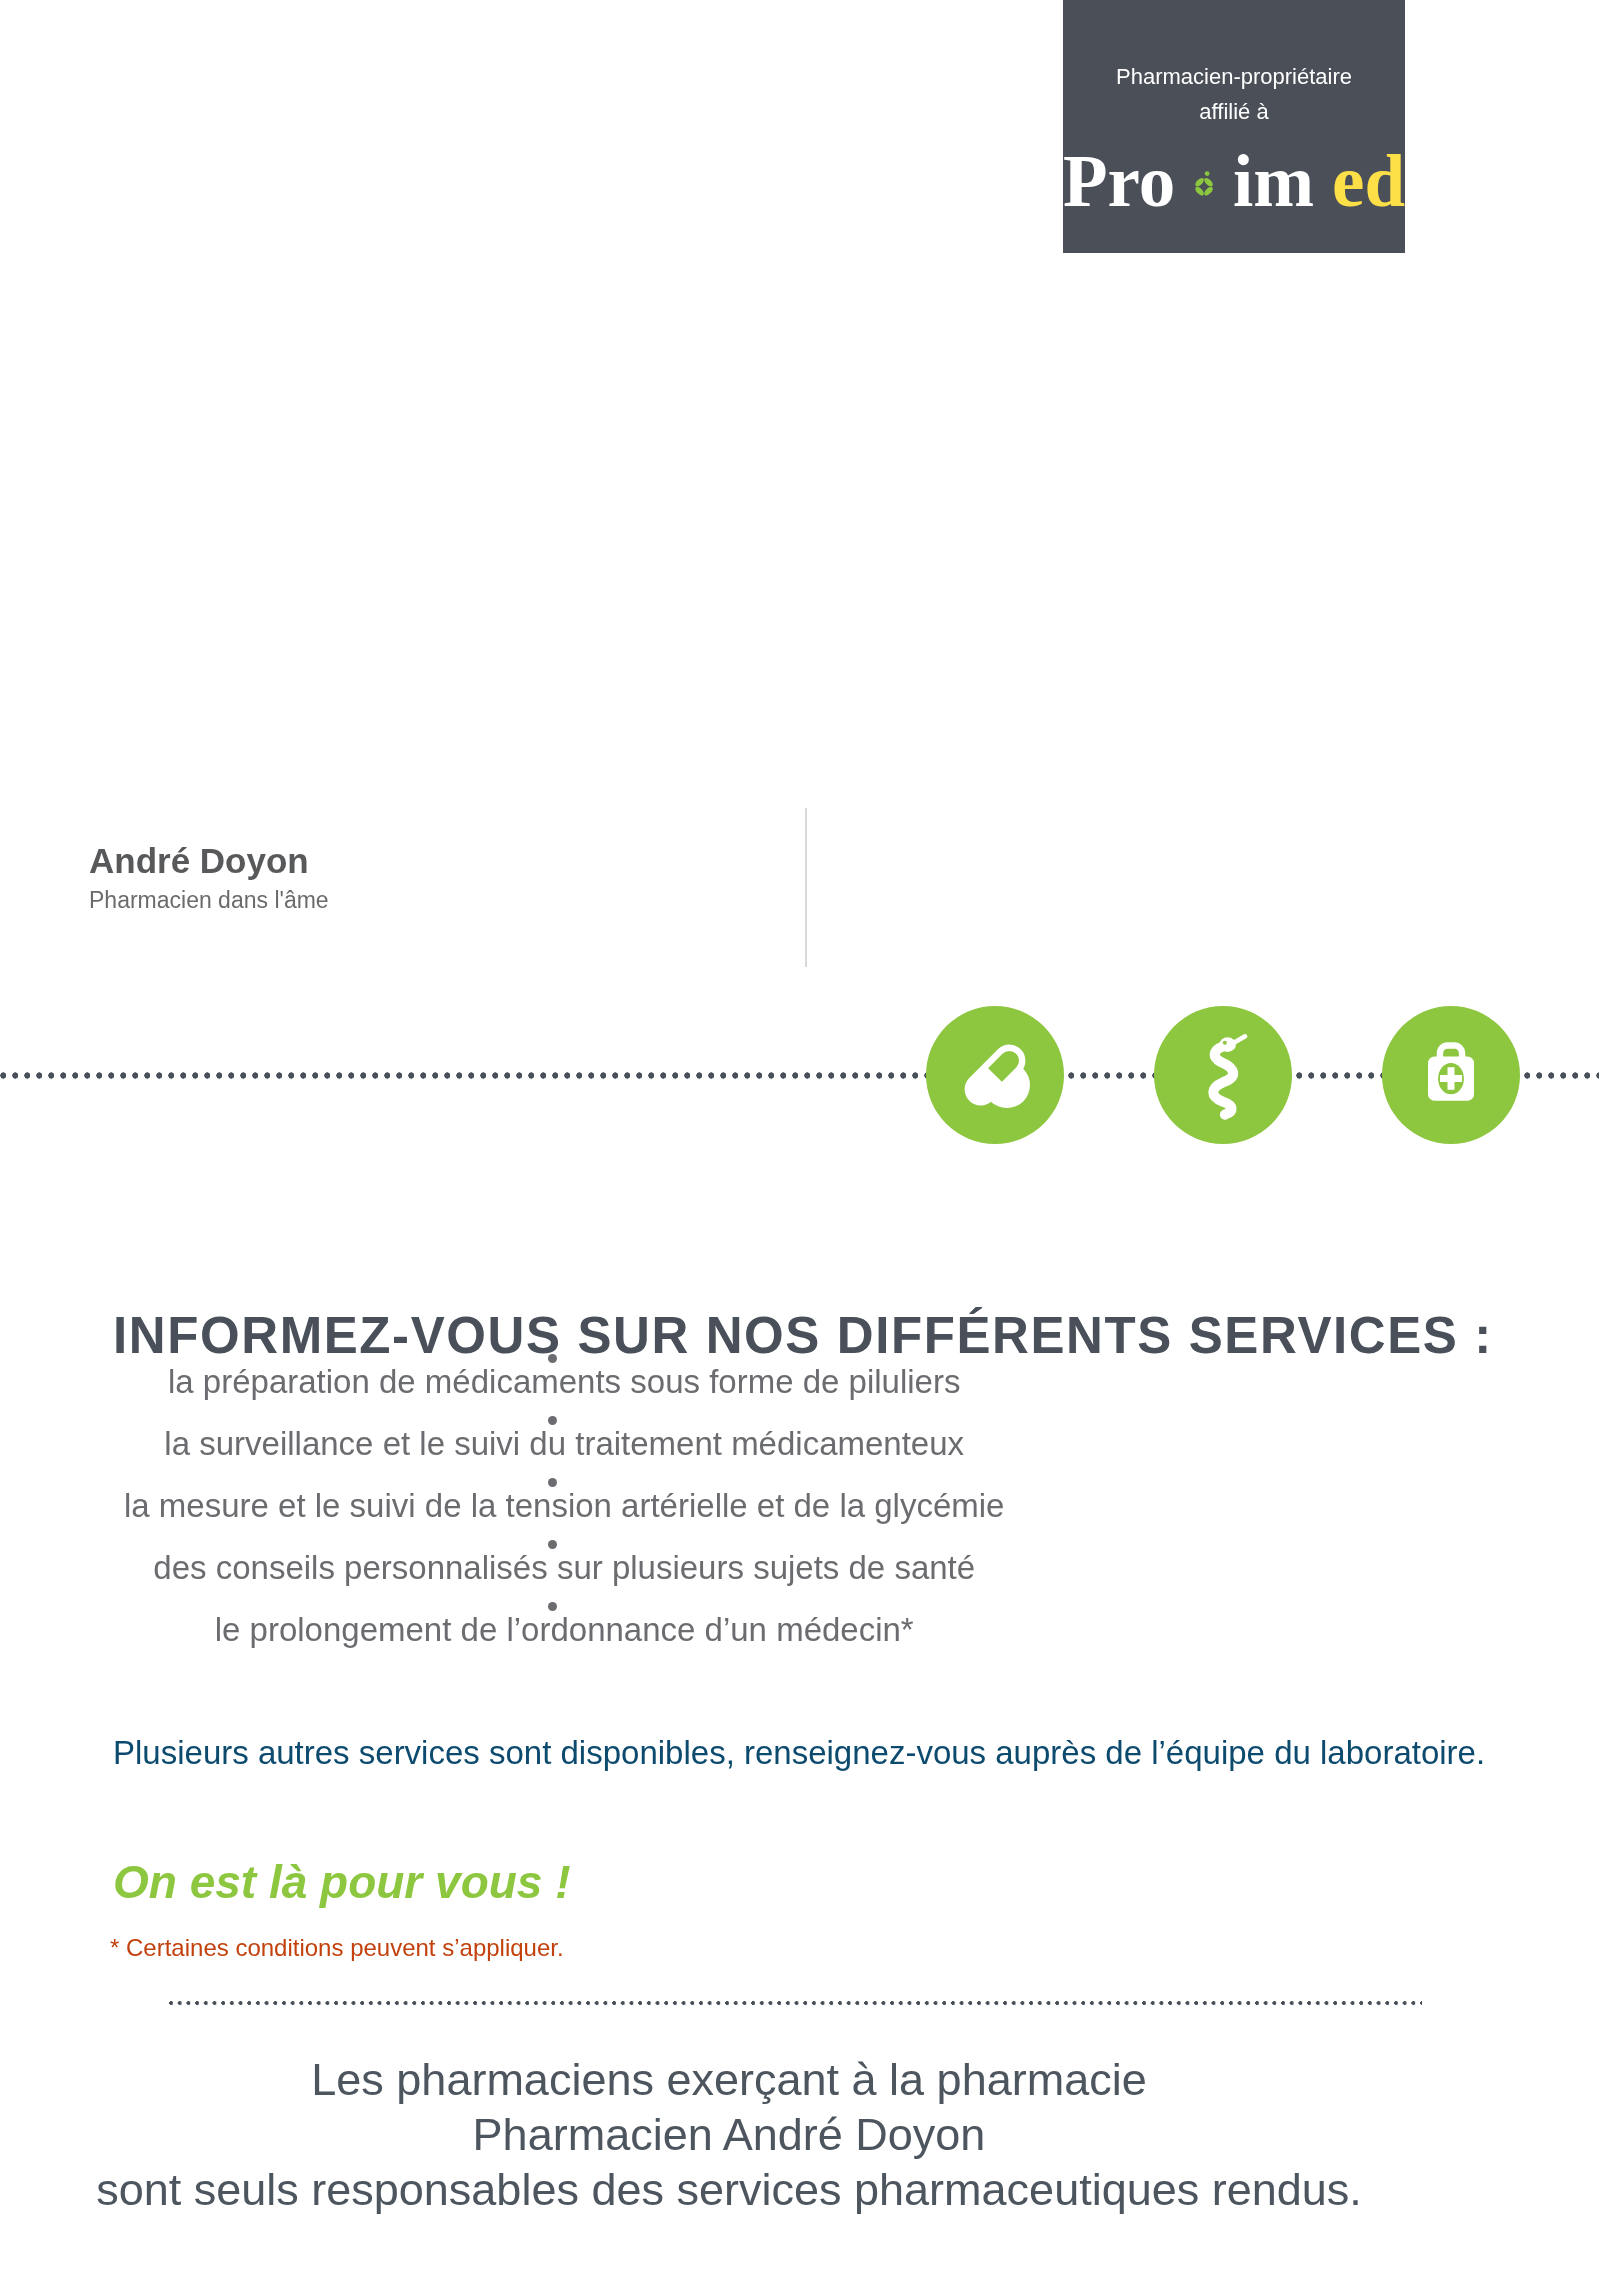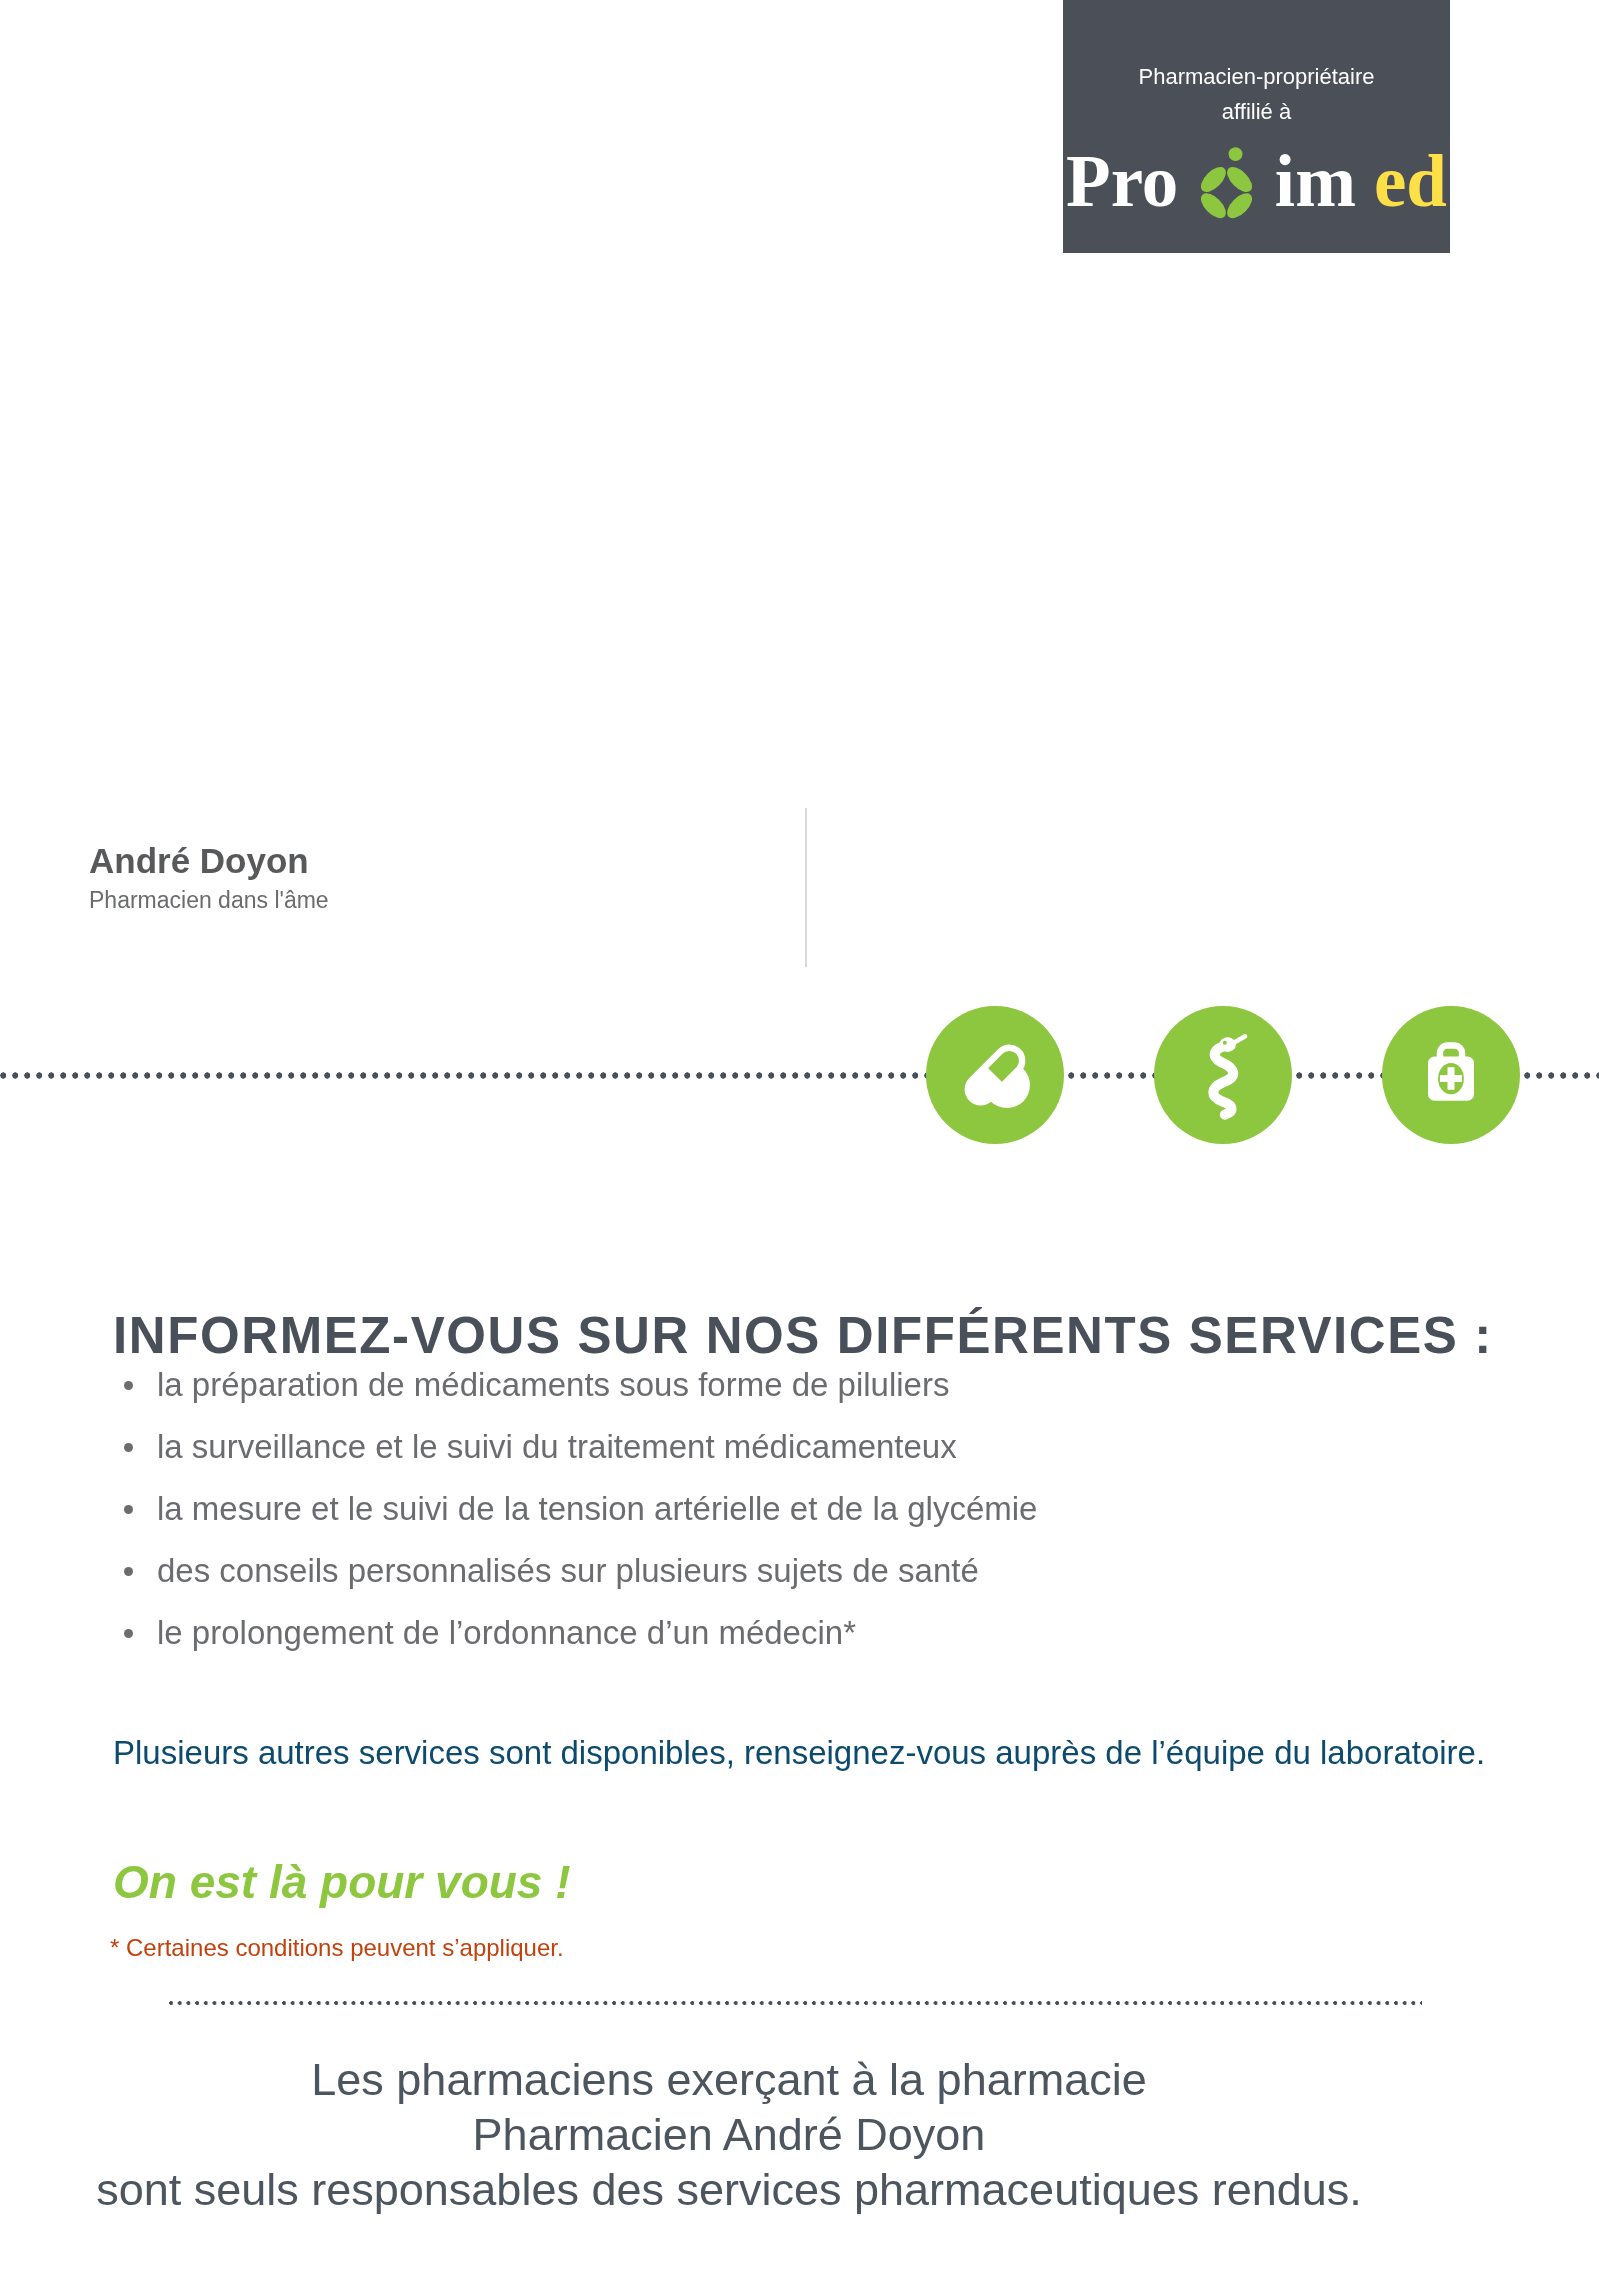--- a/index.html
+++ b/index.html
@@ -1,20 +1,20 @@
 <!DOCTYPE html>
 <html style="font-size:13px"><head>
 <meta charset="utf-8">
 <style>
   html,body{margin:0;padding:0;background:#fff;}
   .page{position:relative;width:1599px;height:2295px;background:#ffffff;
         font-family:"Liberation Sans",sans-serif;overflow:hidden;}
 
   
-  .panel{position:absolute;left:1063px;top:0;width:387px;height:253px;
+  .panel{position:absolute;left:1063px;top:0;width:342px;height:253px;
          background:#4a4f58;color:#ffffff;text-align:center;}
   .panel .aff{padding-top:59px;font-size:22px;line-height:35px;font-weight:400;}
   .panel .aff div{line-height:35px;}
   .logo{margin-top:15px;font-family:"Liberation Serif",serif;font-weight:bold;
         font-size:73px;color:#ffffff;display:flex;align-items:center;justify-content:center;line-height:76px;gap:18px;}
   .logo .green{color:#fde047;}
   .logo svg{margin:0 0.8px;transform:translateY(1.6px);}
 
   
   .owner-name{position:absolute;left:89px;top:841px;font-size:35px;font-weight:bold;color:#58595b;}
@@ -26,21 +26,21 @@
     background-image:radial-gradient(circle at 3.3px 3.3px,#474f59 2.8px,transparent 3.2px);
     background-size:12px 6.6px;background-repeat:repeat-x;}
   .service-circle{position:absolute;top:1006px;width:138px;height:138px;border-radius:50%;
     background:#8dc63f;display:flex;align-items:center;justify-content:center;z-index:2;}
   .sc1{left:926px;} .sc2{left:1154px;} .sc3{left:1382px;}
 
   
   .heading{position:absolute;left:113px;top:1286px;font-size:51px;font-weight:bold;
            letter-spacing:1.6px;color:#49505a;white-space:nowrap;margin-top:20px;}
   .bullets{position:absolute;left:124px;top:1354px;margin:0;padding:0;list-style:none;}
-  .bullets li{display:flex;align-items:center;height:62px;}
+  .bullets li{display:flex;align-items:center;height:62px;flex-direction:column;}
   .bullets .dot{width:9px;height:9px;border-radius:50%;background:#6b6c6f;
                 margin-right:24px;flex:0 0 auto;}
   .bullets .txt{font-size:33px;color:#6b6c6f;}
   .note{position:absolute;left:113px;top:1727px;width:1401px;font-size:33px;
         line-height:51px;color:#0c4a6e;}
   .tagline{position:absolute;left:113px;top:1855px;font-size:46px;font-weight:bold;
            font-style:italic;color:#8dc63f;}
   .footnote{position:absolute;left:110px;top:1934px;font-size:24px;color:#c2410c;}
 
   .dots-secondary{position:absolute;left:169px;top:2001px;width:1253px;height:4.1px;

